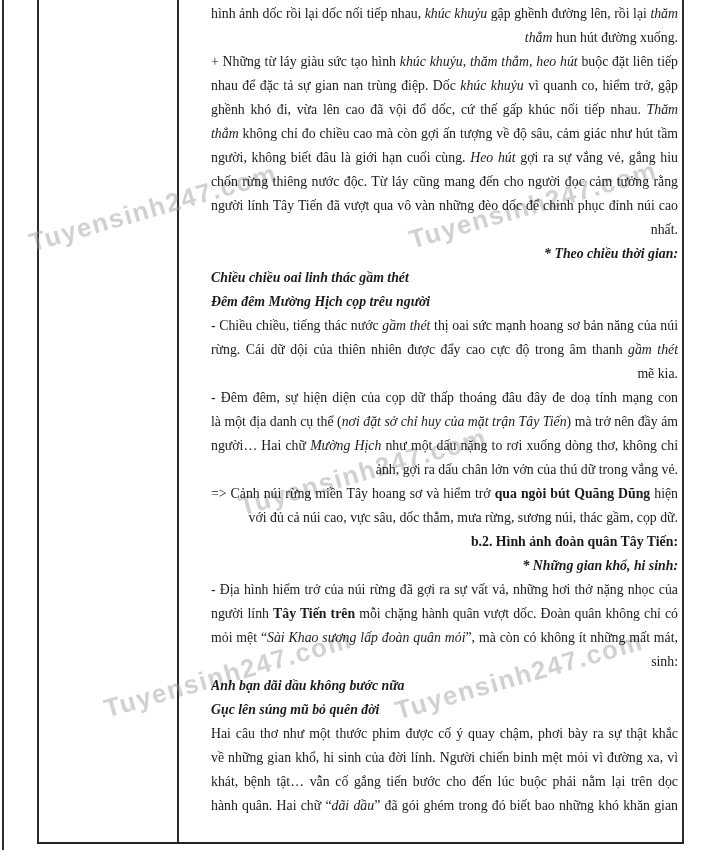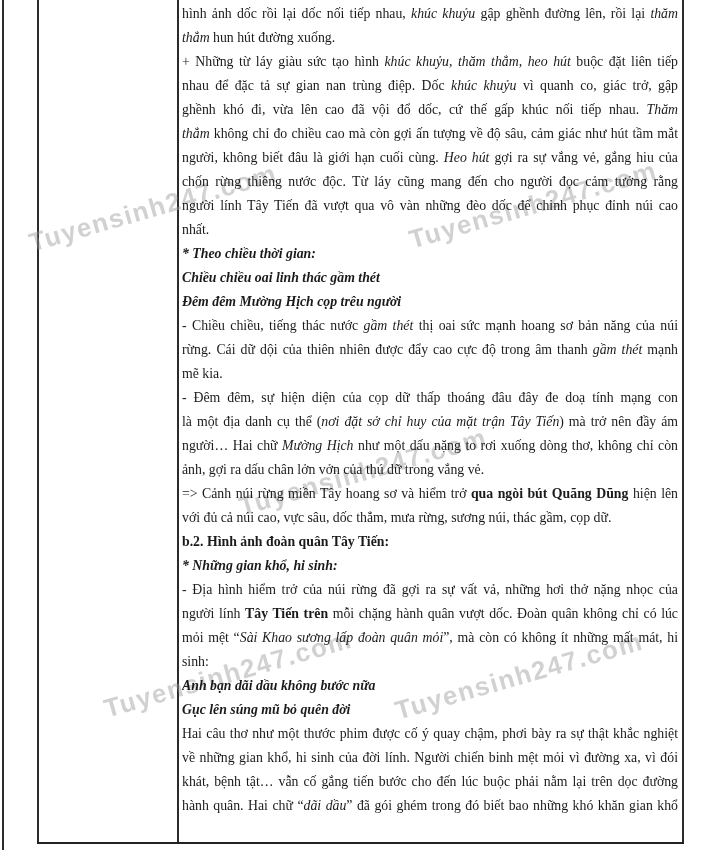--- a/index.html
+++ b/index.html
@@ -53,24 +53,25 @@
     top: 2px;
     width: 496px;
     z-index: 2;
   }
   .line {
     height: 24px;
     line-height: 24px;
     font-size: 13.8px;
     overflow: hidden;
     white-space: normal;
+    margin-left: 29px;
   }
   .line.j { text-align: justify; text-align-last: justify; }
   .line.c { }
-  .line.l { text-align: left; }
+  .line.l { text-align: right; }
   .i  { font-style: italic; }
   .b  { font-weight: bold; }
   .bi { font-weight: bold; font-style: italic; }
 </style>
 </head>
 <body>
 
 <div class="page">
 
   <div class="watermark-layer">
@@ -84,21 +85,21 @@
   <div class="rule v-outer-left"></div>
   <div class="rule v-col1-right"></div>
   <div class="rule v-col2-right"></div>
   <div class="rule v-col3-right"></div>
   <div class="rule h-row-bottom"></div>
 
   <div class="text-column">
       <div class="line j"><span>hình ảnh dốc rồi lại dốc nối tiếp nhau, </span><span class="i">khúc khuỷu</span><span> gập ghềnh đường lên, rồi lại </span><span class="i">thăm</span></div>
       <div class="line l"><span class="i">thẳm</span><span> hun hút đường xuống.</span></div>
       <div class="line j"><span>+ Những từ láy giàu sức tạo hình </span><span class="i">khúc khuỷu, thăm thẳm, heo hút</span><span> buộc đặt liên tiếp</span></div>
-      <div class="line j"><span>nhau để đặc tả sự gian nan trùng điệp. Dốc </span><span class="i">khúc khuỷu</span><span> vì quanh co, giác trở, gập</span></div>
+      <div class="line j"><span>nhau để đặc tả sự gian nan trùng điệp. Dốc </span><span class="i">khúc khuỷu</span><span> vì quanh co, hiểm trở, gập</span></div>
       <div class="line j"><span>ghềnh khó đi, vừa lên cao đã vội đổ dốc, cứ thế gấp khúc nối tiếp nhau. </span><span class="i">Thăm</span></div>
       <div class="line j"><span class="i">thẳm</span><span> không chỉ đo chiều cao mà còn gợi ấn tượng về độ sâu, cảm giác như hút tầm mắt</span></div>
       <div class="line j"><span>người, không biết đâu là giới hạn cuối cùng. </span><span class="i">Heo hút</span><span> gợi ra sự vắng vẻ, gắng hiu của</span></div>
       <div class="line j"><span>chốn rừng thiêng nước độc. Từ láy cũng mang đến cho người đọc cảm tưởng rằng</span></div>
       <div class="line j"><span>người lính Tây Tiến đã vượt qua vô vàn những đèo dốc để chinh phục đỉnh núi cao</span></div>
       <div class="line l"><span>nhất.</span></div>
       <div class="line l"><span class="bi">* Theo chiều thời gian:</span></div>
       <div class="line c"><span class="bi">Chiều chiều oai linh thác gầm thét</span></div>
       <div class="line c"><span class="bi">Đêm đêm Mường Hịch cọp trêu người</span></div>
       <div class="line j"><span>- Chiều chiều, tiếng thác nước </span><span class="i">gầm thét</span><span> thị oai sức mạnh hoang sơ bản năng của núi</span></div>

